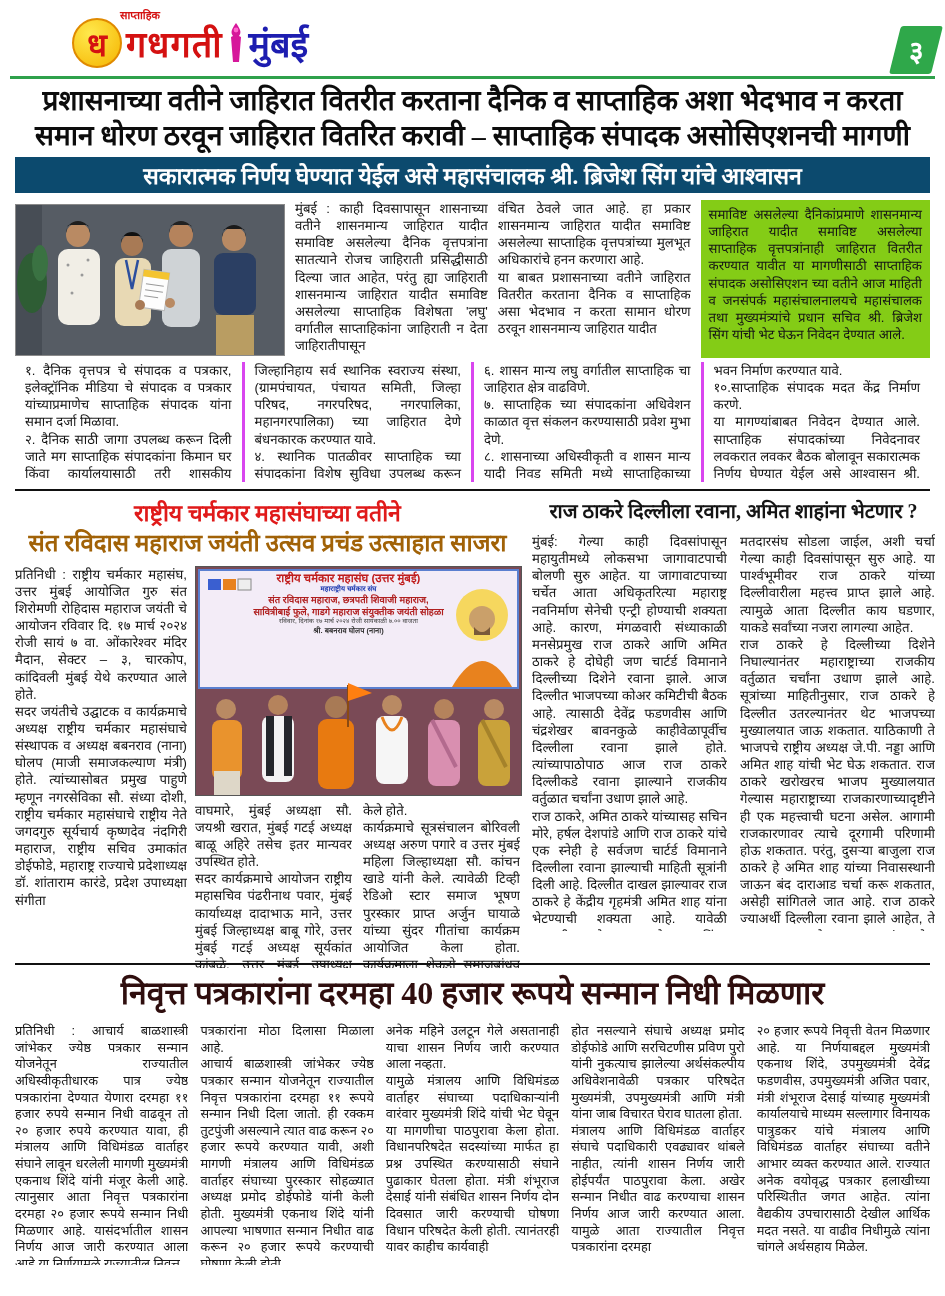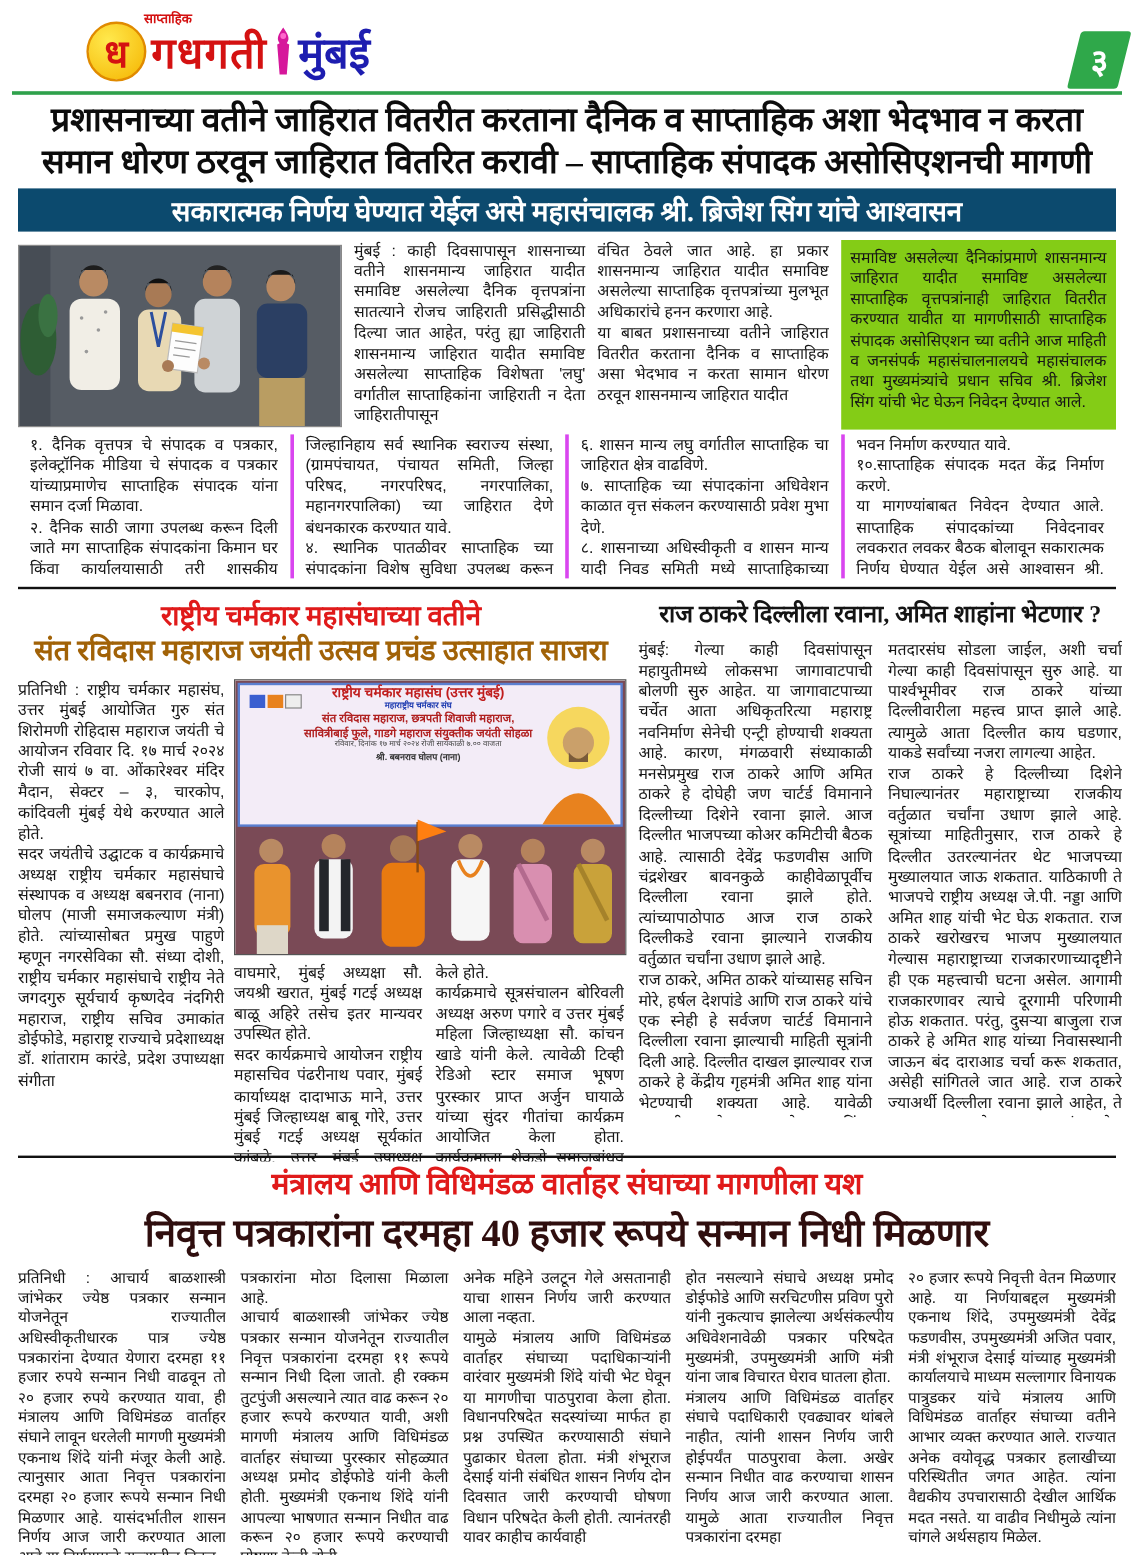--- a/index.html
+++ b/index.html
@@ -243,21 +243,20 @@
       <div class="news">मुंबई: गेल्या काही दिवसांपासून महायुतीमध्ये लोकसभा जागावाटपाची बोलणी सुरु आहेत. या जागावाटपाच्या चर्चेत आता अधिकृतरित्या महाराष्ट्र नवनिर्माण सेनेची एन्ट्री होण्याची शक्यता आहे. कारण, मंगळवारी संध्याकाळी मनसेप्रमुख राज ठाकरे आणि अमित ठाकरे हे दोघेही जण चार्टर्ड विमानाने दिल्लीच्या दिशेने रवाना झाले. आज दिल्लीत भाजपच्या कोअर कमिटीची बैठक आहे. त्यासाठी देवेंद्र फडणवीस आणि चंद्रशेखर बावनकुळे काहीवेळापूर्वीच दिल्लीला रवाना झाले होते. त्यांच्यापाठोपाठ आज राज ठाकरे दिल्लीकडे रवाना झाल्याने राजकीय वर्तुळात चर्चांना उधाण झाले आहे.
 राज ठाकरे, अमित ठाकरे यांच्यासह सचिन मोरे, हर्षल देशपांडे आणि राज ठाकरे यांचे एक स्नेही हे सर्वजण चार्टर्ड विमानाने दिल्लीला रवाना झाल्याची माहिती सूत्रांनी दिली आहे. दिल्लीत दाखल झाल्यावर राज ठाकरे हे केंद्रीय गृहमंत्री अमित शाह यांना भेटण्याची शक्यता आहे. यावेळी महायुतीच्या कोट्यातून मनसेला एक किंवा दोन जागा सोडल्या जाण्याची शक्यता आहे. भाजपकडून राज ठाकरे यांच्या पक्षासाठी दक्षिण मुंबईचा</div>
       <div class="news">मतदारसंघ सोडला जाईल, अशी चर्चा गेल्या काही दिवसांपासून सुरु आहे. या पार्श्वभूमीवर राज ठाकरे यांच्या दिल्लीवारीला महत्त्व प्राप्त झाले आहे. त्यामुळे आता दिल्लीत काय घडणार, याकडे सर्वांच्या नजरा लागल्या आहेत.
 राज ठाकरे हे दिल्लीच्या दिशेने निघाल्यानंतर महाराष्ट्राच्या राजकीय वर्तुळात चर्चांना उधाण झाले आहे. सूत्रांच्या माहितीनुसार, राज ठाकरे हे दिल्लीत उतरल्यानंतर थेट भाजपच्या मुख्यालयात जाऊ शकतात. याठिकाणी ते भाजपचे राष्ट्रीय अध्यक्ष जे.पी. नड्डा आणि अमित शाह यांची भेट घेऊ शकतात. राज ठाकरे खरोखरच भाजप मुख्यालयात गेल्यास महाराष्ट्राच्या राजकारणाच्यादृष्टीने ही एक महत्त्वाची घटना असेल. आगामी राजकारणावर त्याचे दूरगामी परिणामी होऊ शकतात. परंतु, दुसऱ्या बाजुला राज ठाकरे हे अमित शाह यांच्या निवासस्थानी जाऊन बंद दाराआड चर्चा करू शकतात, असेही सांगितले जात आहे. राज ठाकरे ज्याअर्थी दिल्लीला रवाना झाले आहेत, ते पाहता भाजप नेतृत्त्वाकडून त्यांना ठोस आश्वासन देण्यात आल्याची शक्यता आहे.</div>
     </div>
   </div>
 
   <div class="hrule rule2"></div>
 
   <div class="pen">
-    <div class="pen-kicker">मंत्रालय आणि विधिमंडळ वार्ताहर संघाच्या मागणीला यश</div>
     <div class="pen-head">निवृत्त पत्रकारांना दरमहा 40 हजार रूपये सन्मान निधी मिळणार</div>
     <div class="pen-cols">
       <div class="news">प्रतिनिधी : आचार्य बाळशास्त्री जांभेकर ज्येष्ठ पत्रकार सन्मान योजनेतून राज्यातील अधिस्वीकृतीधारक पात्र ज्येष्ठ पत्रकारांना देण्यात येणारा दरमहा ११ हजार रुपये सन्मान निधी वाढवून तो २० हजार रुपये करण्यात यावा, ही मंत्रालय आणि विधिमंडळ वार्ताहर संघाने लावून धरलेली मागणी मुख्यमंत्री एकनाथ शिंदे यांनी मंजूर केली आहे. त्यानुसार आता निवृत्त पत्रकारांना दरमहा २० हजार रूपये सन्मान निधी मिळणार आहे. यासंदर्भातील शासन निर्णय आज जारी करण्यात आला आहे.या निर्णयामुळे राज्यातील निवृत्त</div>
       <div class="news">पत्रकारांना मोठा दिलासा मिळाला आहे.
 आचार्य बाळशास्त्री जांभेकर ज्येष्ठ पत्रकार सन्मान योजनेतून राज्यातील निवृत्त पत्रकारांना दरमहा ११ रूपये सन्मान निधी दिला जातो. ही रक्कम तुटपुंजी असल्याने त्यात वाढ करून २० हजार रूपये करण्यात यावी, अशी मागणी मंत्रालय आणि विधिमंडळ वार्ताहर संघाच्या पुरस्कार सोहळ्यात अध्यक्ष प्रमोद डोईफोडे यांनी केली होती. मुख्यमंत्री एकनाथ शिंदे यांनी आपल्या भाषणात सन्मान निधीत वाढ करून २० हजार रूपये करण्याची घोषणा केली होती.</div>
       <div class="news">अनेक महिने उलटून गेले असतानाही याचा शासन निर्णय जारी करण्यात आला नव्हता.
 यामुळे मंत्रालय आणि विधिमंडळ वार्ताहर संघाच्या पदाधिकाऱ्यांनी वारंवार मुख्यमंत्री शिंदे यांची भेट घेवून या मागणीचा पाठपुरावा केला होता. विधानपरिषदेत सदस्यांच्या मार्फत हा प्रश्न उपस्थित करण्यासाठी संघाने पुढाकार घेतला होता. मंत्री शंभूराज देसाई यांनी संबंधित शासन निर्णय दोन दिवसात जारी करण्याची घोषणा विधान परिषदेत केली होती. त्यानंतरही यावर काहीच कार्यवाही</div>
       <div class="news">होत नसल्याने संघाचे अध्यक्ष प्रमोद डोईफोडे आणि सरचिटणीस प्रविण पुरो यांनी नुकत्याच झालेल्या अर्थसंकल्पीय अधिवेशनावेळी पत्रकार परिषदेत मुख्यमंत्री, उपमुख्यमंत्री आणि मंत्री यांना जाब विचारत घेराव घातला होता.
 मंत्रालय आणि विधिमंडळ वार्ताहर संघाचे पदाधिकारी एवढ्यावर थांबले नाहीत, त्यांनी शासन निर्णय जारी होईपर्यंत पाठपुरावा केला. अखेर सन्मान निधीत वाढ करण्याचा शासन निर्णय आज जारी करण्यात आला. यामुळे आता राज्यातील निवृत्त पत्रकारांना दरमहा</div>
       <div class="news">२० हजार रूपये निवृत्ती वेतन मिळणार आहे. या निर्णयाबद्दल मुख्यमंत्री एकनाथ शिंदे, उपमुख्यमंत्री देवेंद्र फडणवीस, उपमुख्यमंत्री अजित पवार, मंत्री शंभूराज देसाई यांच्याह मुख्यमंत्री कार्यालयाचे माध्यम सल्लागार विनायक पात्रुडकर यांचे मंत्रालय आणि विधिमंडळ वार्ताहर संघाच्या वतीने आभार व्यक्त करण्यात आले. राज्यात अनेक वयोवृद्ध पत्रकार हलाखीच्या परिस्थितीत जगत आहेत. त्यांना वैद्यकीय उपचारासाठी देखील आर्थिक मदत नसते. या वाढीव निधीमुळे त्यांना चांगले अर्थसहाय मिळेल.</div>

